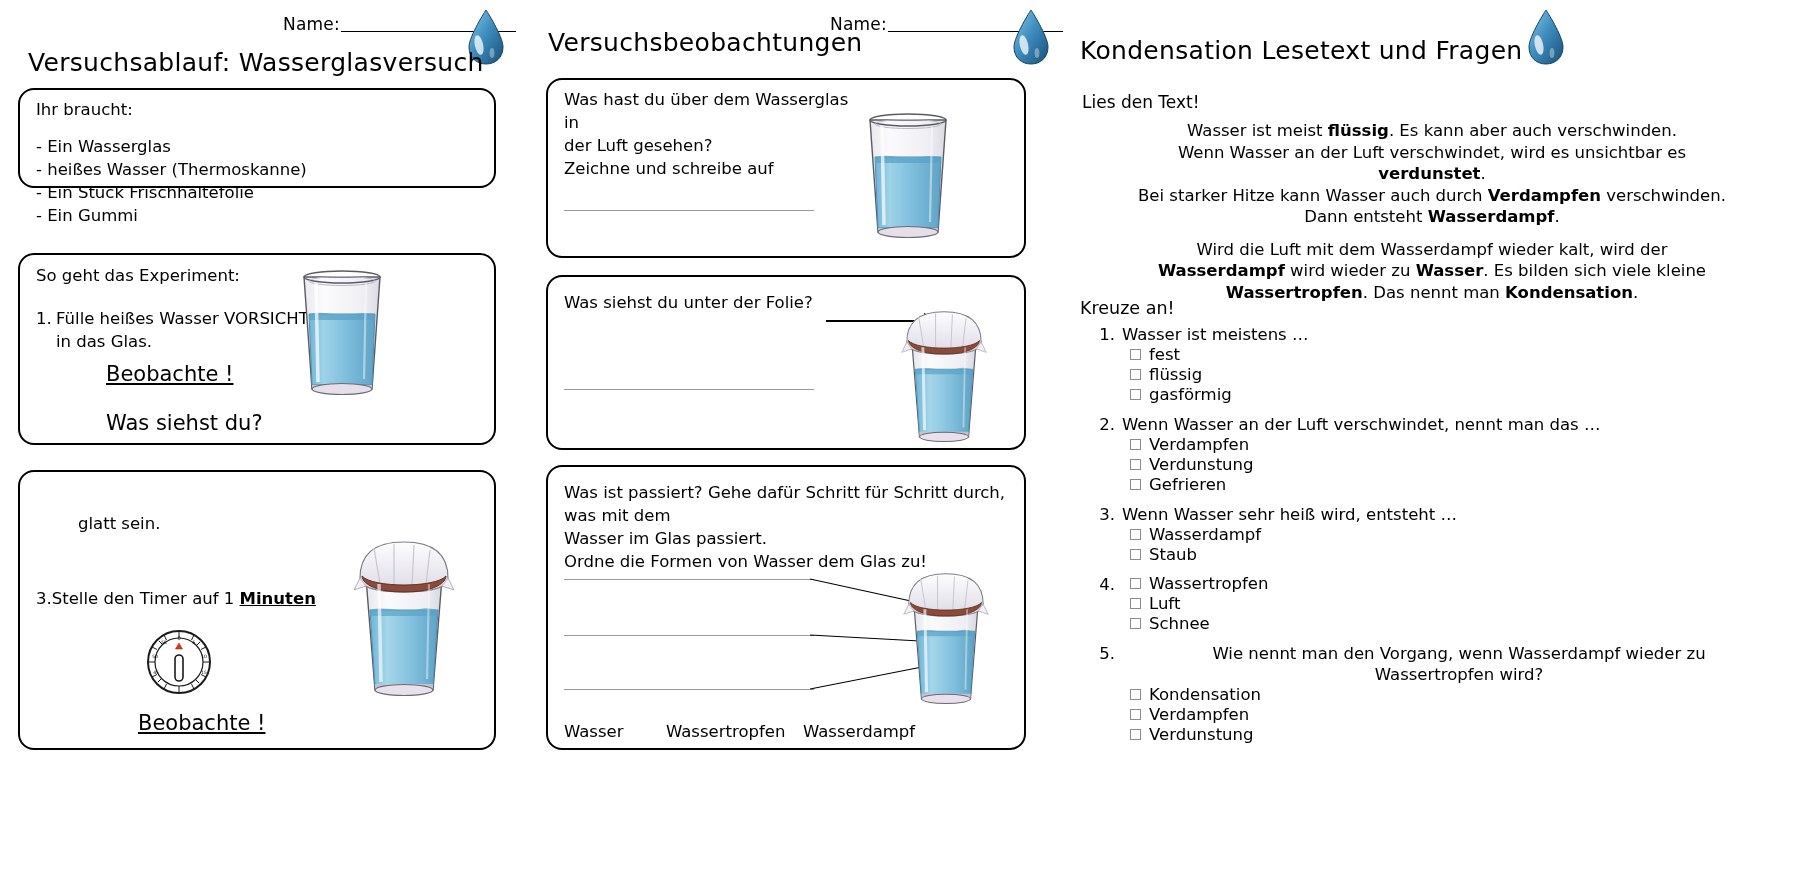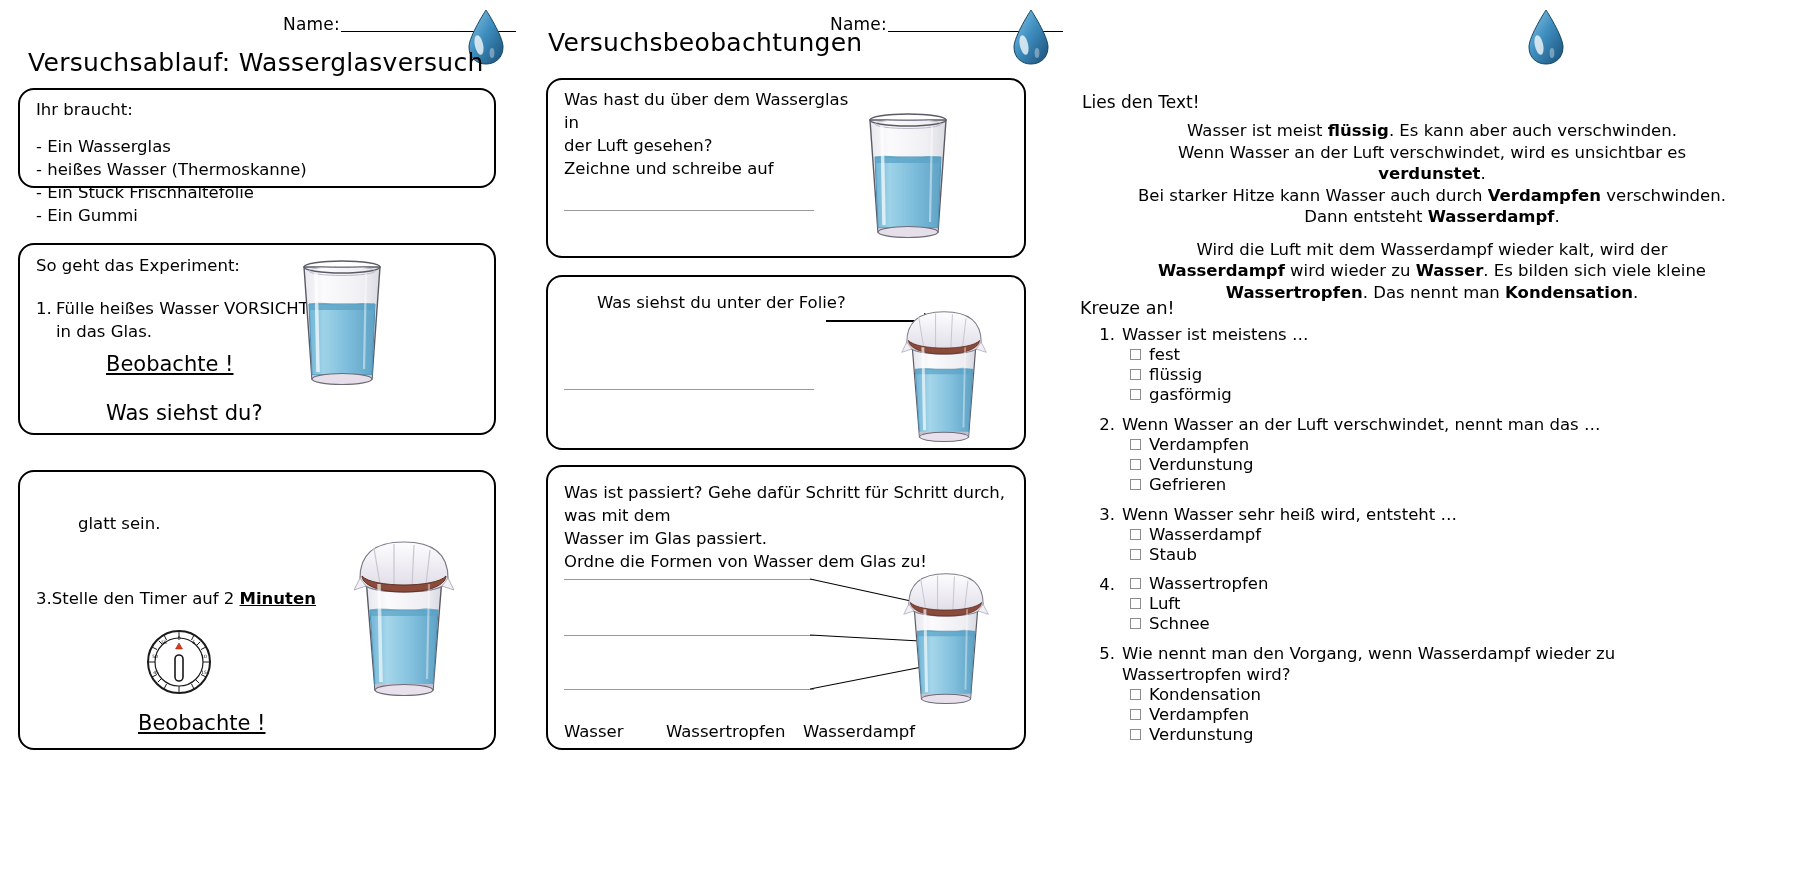--- a/index.html
+++ b/index.html
@@ -108,21 +108,21 @@
     <div class="col-title" style="left:28px; top:48px;">Versuchsablauf: Wasserglasversuch</div>
 
     <div class="box" style="left:18px; top:88px; width:478px; height:100px;">
       <div class="txt" style="left:16px; top:8px;">Ihr braucht:</div>
       <div class="txt" style="left:16px; top:45px;">- Ein Wasserglas</div>
       <div class="txt" style="left:16px; top:68px;">- heißes Wasser (Thermoskanne)</div>
       <div class="txt" style="left:16px; top:91px;">- Ein Stück Frischhaltefolie</div>
       <div class="txt" style="left:16px; top:114px;">- Ein Gummi</div>
     </div>
 
-    <div class="box" style="left:18px; top:243px; width:478px; height:192px;">
+    <div class="box" style="left:18px; top:253px; width:478px; height:192px;">
       <div class="txt" style="left:16px; top:9px;">So geht das Experiment:</div>
       <div class="txt" style="left:16px; top:52px;">1.</div>
       <div class="txt" style="left:36px; top:52px; width:290px;">Fülle heißes Wasser VORSICHTIG
    in das Glas.</div>
       <div class="txt txt-lg u" style="left:86px; top:108px;">Beobachte !</div>
       <div class="txt txt-lg" style="left:86px; top:157px;">Was siehst du?</div>
 
       <svg class="glass" style="left:272px; top:12px;" width="100" height="130" viewBox="0 0 100 130">
         <defs>
           <linearGradient id="wg1" x1="0" y1="0" x2="1" y2="0">
@@ -146,21 +146,21 @@
         <path d="M20 118 L80 118 L80 122 L20 122 Z" fill="#cfc5d2" opacity="0.85"></path>
         <ellipse cx="50" cy="122" rx="30" ry="5.5" fill="#e6dee8" stroke="#6b6b77" stroke-width="1.2"></ellipse>
         <path d="M24 16 L26 115" stroke="#ffffff" stroke-width="3.5" opacity="0.7"></path>
         <path d="M74 16 L72 112" stroke="#ffffff" stroke-width="2.2" opacity="0.45"></path>
       </svg>
     </div>
 
     <div class="box" style="left:18px; top:470px; width:478px; height:280px;">
       <div class="txt" style="left:16px; top:40px;margin-left:42px;">glatt sein.</div>
 
-      <div class="txt" style="left:16px; top:115px;"><span>3.</span><span>Stelle den Timer auf 2 </span><span class="b u">Minuten</span></div>
+      <div class="txt" style="left:16px; top:115px;"><span>3.</span><span>Stelle den Timer auf 1 </span><span class="b u">Minuten</span></div>
 
       <div class="txt txt-lg u" style="left:118px; top:240px;">Beobachte !</div>
 
       <svg class="timer" style="left:124px; top:155px;" width="70" height="70" viewBox="0 0 70 70">
         <circle cx="35" cy="35" r="31" fill="#ffffff" stroke="#1a1a1a" stroke-width="2"></circle>
         <circle cx="35" cy="35" r="24" fill="#ffffff" stroke="#1a1a1a" stroke-width="1.2"></circle>
         <g stroke="#1a1a1a" stroke-width="1">
           <line x1="35" y1="5" x2="35" y2="11"></line>
             <line x1="35" y1="59" x2="35" y2="65"></line>
           <line x1="5" y1="35" x2="11" y2="35"></line>
@@ -257,21 +257,21 @@
         <ellipse cx="50" cy="10" rx="38" ry="6" fill="none" stroke="#5a5a66" stroke-width="1.4"></ellipse>
         <ellipse cx="50" cy="14" rx="33" ry="4.5" fill="none" stroke="#b9b9c4" stroke-width="1"></ellipse>
         <path d="M20 118 L80 118 L80 122 L20 122 Z" fill="#cfc5d2" opacity="0.85"></path>
         <ellipse cx="50" cy="122" rx="30" ry="5.5" fill="#e6dee8" stroke="#6b6b77" stroke-width="1.2"></ellipse>
         <path d="M24 16 L26 115" stroke="#ffffff" stroke-width="3.5" opacity="0.7"></path>
         <path d="M74 16 L72 112" stroke="#ffffff" stroke-width="2.2" opacity="0.45"></path>
       </svg>
     </div>
 
     <div class="box" style="left:6px; top:275px; width:480px; height:175px;">
-      <div class="txt" style="left:16px; top:14px;margin-left:33px;">Was siehst du unter der Folie?</div>
+      <div class="txt" style="left:16px; top:14px;">Was siehst du unter der Folie?</div>
       <div class="writeline" style="left:16px; top:112px; width:250px;"></div>
 
       <svg style="position:absolute; left:276px; top:32px;" width="120" height="24" viewBox="0 0 120 24">
         <line x1="2" y1="12" x2="100" y2="12" stroke="#000" stroke-width="2.2"></line>
         <polygon points="100,4 118,12 100,20" fill="#000"></polygon>
       </svg>
 
       <svg class="glass" style="left:348px; top:28px;" width="96" height="142" viewBox="0 0 108 168">
         <path d="M16 44 L92 44 L83 156 L25 156 Z" fill="url(#gl2)" stroke="#5a5a66" stroke-width="1.4"></path>
         <path d="M20 76 L88 76 L83 152 L25 152 Z" fill="url(#wg2)" stroke="#4e90b4" stroke-width="1"></path>
@@ -328,20 +328,21 @@
   </div>
 
   <div class="col" id="col-3">
 
     <svg class="drop" style="left:455px; top:8px;" viewBox="0 0 42 58">
       <path d="M21 2 C21 2 4 28 4 39 C4 50 12 56 21 56 C30 56 38 50 38 39 C38 28 21 2 21 2 Z" fill="url(#dg1)" stroke="#12455f" stroke-width="1"></path>
       <ellipse cx="14" cy="37" rx="4.2" ry="10" fill="#ffffff" opacity="0.75" transform="rotate(-12 14 37)"></ellipse>
       <ellipse cx="27" cy="45" rx="2.4" ry="5" fill="#ffffff" opacity="0.35"></ellipse>
     </svg>
 
+    <div class="col-title" style="left:10px; top:36px;">Kondensation Lesetext und Fragen</div>
 
     <div class="read-head" style="left:12px; top:92px;">Lies den Text!</div>
 
     <div class="para" style="left:12px; top:120px;">
       <p id="para-1"><span>Wasser ist meist </span><span style="font-weight: bold;">flüssig</span><span>. Es kann aber auch verschwinden.</span><br><span>Wenn Wasser an der Luft verschwindet, wird es unsichtbar es</span><br><span style="font-weight: bold;">verdunstet</span><span>.</span><br><span>Bei starker Hitze kann Wasser auch durch </span><span style="font-weight: bold;">Verdampfen</span><span> verschwinden.</span><br><span>Dann entsteht </span><span style="font-weight: bold;">Wasserdampf</span><span>.</span></p>
       <span class="gap"></span>
       <p id="para-2"><span>Wird die Luft mit dem Wasserdampf wieder kalt, wird der</span><br><span style="font-weight: bold;">Wasserdampf</span><span> wird wieder zu </span><span style="font-weight: bold;">Wasser</span><span>. Es bilden sich viele kleine</span><br><span style="font-weight: bold;">Wassertropfen</span><span>. Das nennt man </span><span style="font-weight: bold;">Kondensation</span><span>.</span></p>
     </div>
 
     <div class="kreuze" style="left:10px; top:298px;">Kreuze an!</div>
@@ -410,21 +411,21 @@
             </label>
             <label class="opt">
               <span class="cbox"></span>
               <span>Schnee</span>
             </label>
           </div>
         </div>
         <div class="qitem">
           <div class="qnum">5.</div>
           <div class="qbody">
-            <div class="qtext" style="white-space: pre-line;">Wie nennt man den Vorgang, wenn Wasserdampf wieder zu
+            <div class="qtext" style="white-space: pre-line; text-align: center;">Wie nennt man den Vorgang, wenn Wasserdampf wieder zu
 Wassertropfen wird?</div>
             <label class="opt">
               <span class="cbox"></span>
               <span>Kondensation</span>
             </label>
             <label class="opt">
               <span class="cbox"></span>
               <span>Verdampfen</span>
             </label>
             <label class="opt">

